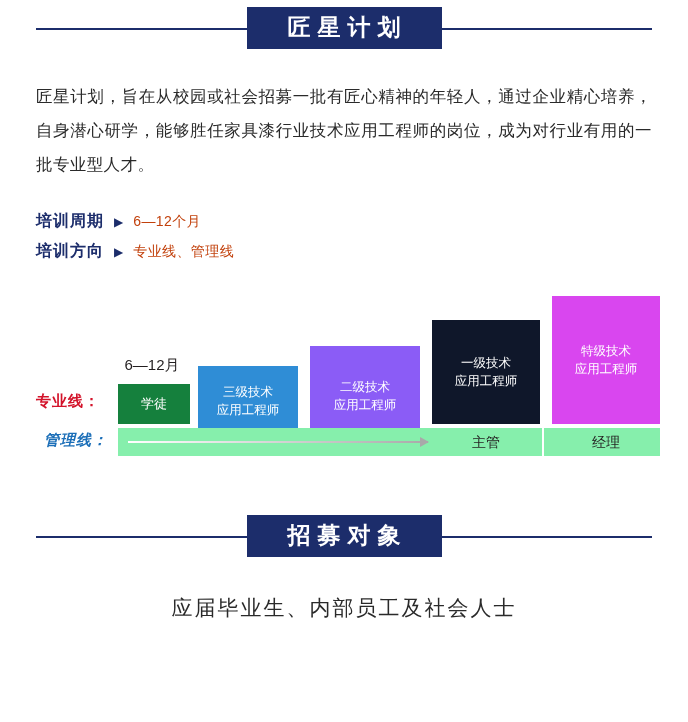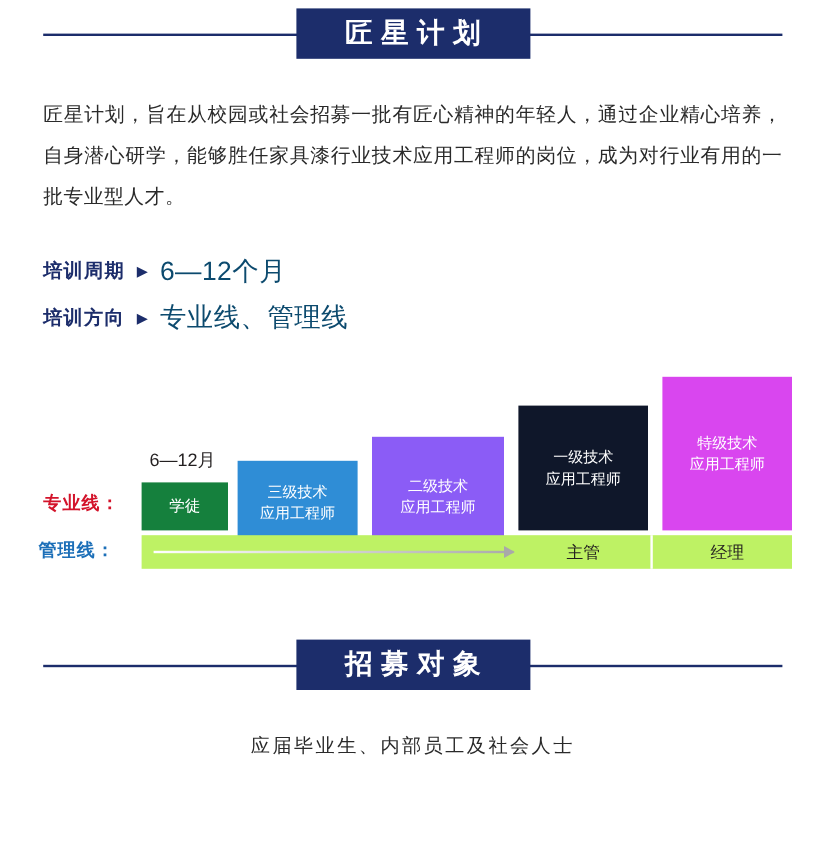--- a/index.html
+++ b/index.html
@@ -71,22 +71,22 @@
     font-size: 16px;
     letter-spacing: 1px;
   }
   .kv-arrow {
     color: #1c2d6b;
     font-size: 12px;
     margin: 0 10px 0 10px;
     line-height: 1;
   }
   .kv-val {
-    font-size: 22px;
-    color: #0c4a6e;
+    font-size: 14px;
+    color: #c2410c;
     letter-spacing: 0.4px;
   }
 
   
   .ladder {
     position: relative;
     margin: 18px 0 0 0;
     height: 180px;
   }
   .ladder-label {
@@ -95,22 +95,23 @@
     font-size: 15px;
     letter-spacing: 1px;
   }
   .label-pro {
     color: #d3132a;
     left: 36px;
     top: 112px;
   }
   .label-mgr {
     color: #1c6fb8;
-    left: 32px;
+    left: 44px;
     top: 151px;
+    font-style: italic;
   }
 
   .step {
     position: absolute;
     color: #ffffff;
     text-align: center;
     font-size: 12.5px;
     line-height: 1.45;
     display: flex;
     align-items: center;
@@ -136,21 +137,21 @@
     color: #231f20;
   }
 
   
   .mgr-bar {
     position: absolute;
     left: 118px;
     top: 148px;
     width: 542px;
     height: 28px;
-    background: #bef264;
+    background: #86efac;
   }
   .mgr-arrow {
     position: absolute;
     left: 10px;
     top: 13px;
     width: 300px;
     height: 2px;
     background: linear-gradient(to right, #ffffff, #a9a9a9);
   }
   .mgr-arrow:after {
@@ -179,21 +180,21 @@
     width: 2px;
     height: 28px;
     background: #ffffff;
   }
   .mgr-div-1 { left: 424px; }
 
   
   .footer-text {
     margin: 30px 0 0 0;
     text-align: center;
-    font-size: 16px;
+    font-size: 21px;
     letter-spacing: 2px;
     color: #2a2a2a;
   }
 </style>
 </head>
 <body>
 
 <div class="banner-wrap">
   <div class="banner-rule"></div>
   <div class="banner-box">匠星计划</div>

